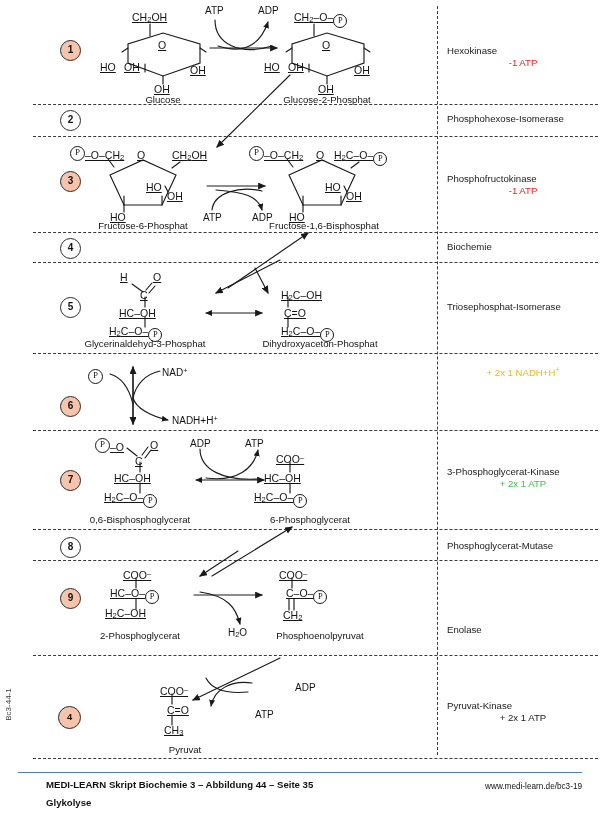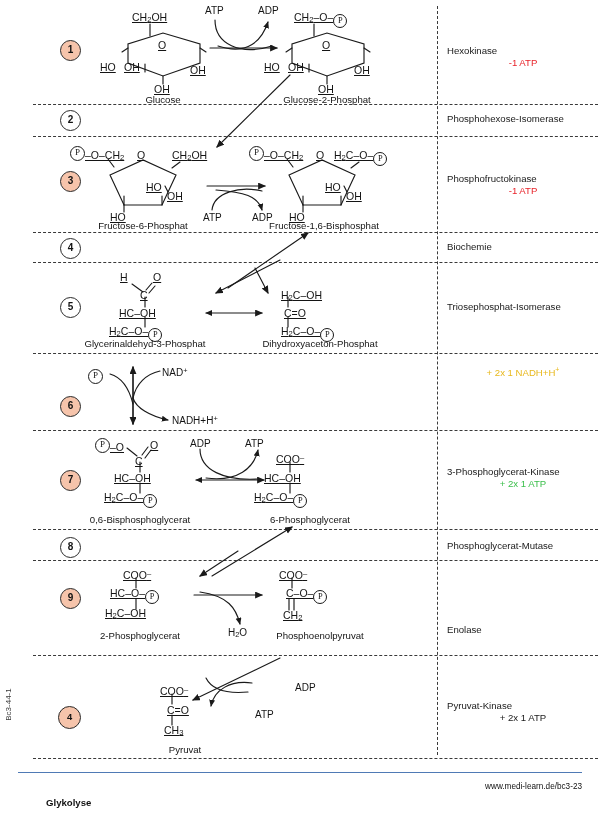--- a/index.html
+++ b/index.html
@@ -447,16 +447,17 @@
 
   <div class="cofactor" style="left:295px;top:682px">ADP</div>
   <div class="cofactor" style="left:255px;top:709px">ATP</div>
 
   <div class="chem" style="left:160px;top:684px">COO<sup>–</sup></div>
   <div class="chem" style="left:167px;top:705px">C=O</div>
   <div class="chem" style="left:164px;top:725px">CH<sub>3</sub></div>
   <div class="cap" style="left:185px;top:744px">Pyruvat</div>
 
   <div id="footrule"></div>
-  <div class="foot url" style="right:18px;top:782px">www.medi-learn.de/bc3-23</div>
+  <div class="foot" style="left:46px;top:779px">MEDI-LEARN Skript Biochemie 3 – Abbildung 44 – Seite 35</div>
+  <div class="foot url" style="right:18px;top:782px">www.medi-learn.de/bc3-19</div>
   <div class="foot" style="left:46px;top:797px">Glykolyse</div>
 
 </div>
 
 </body></html>

